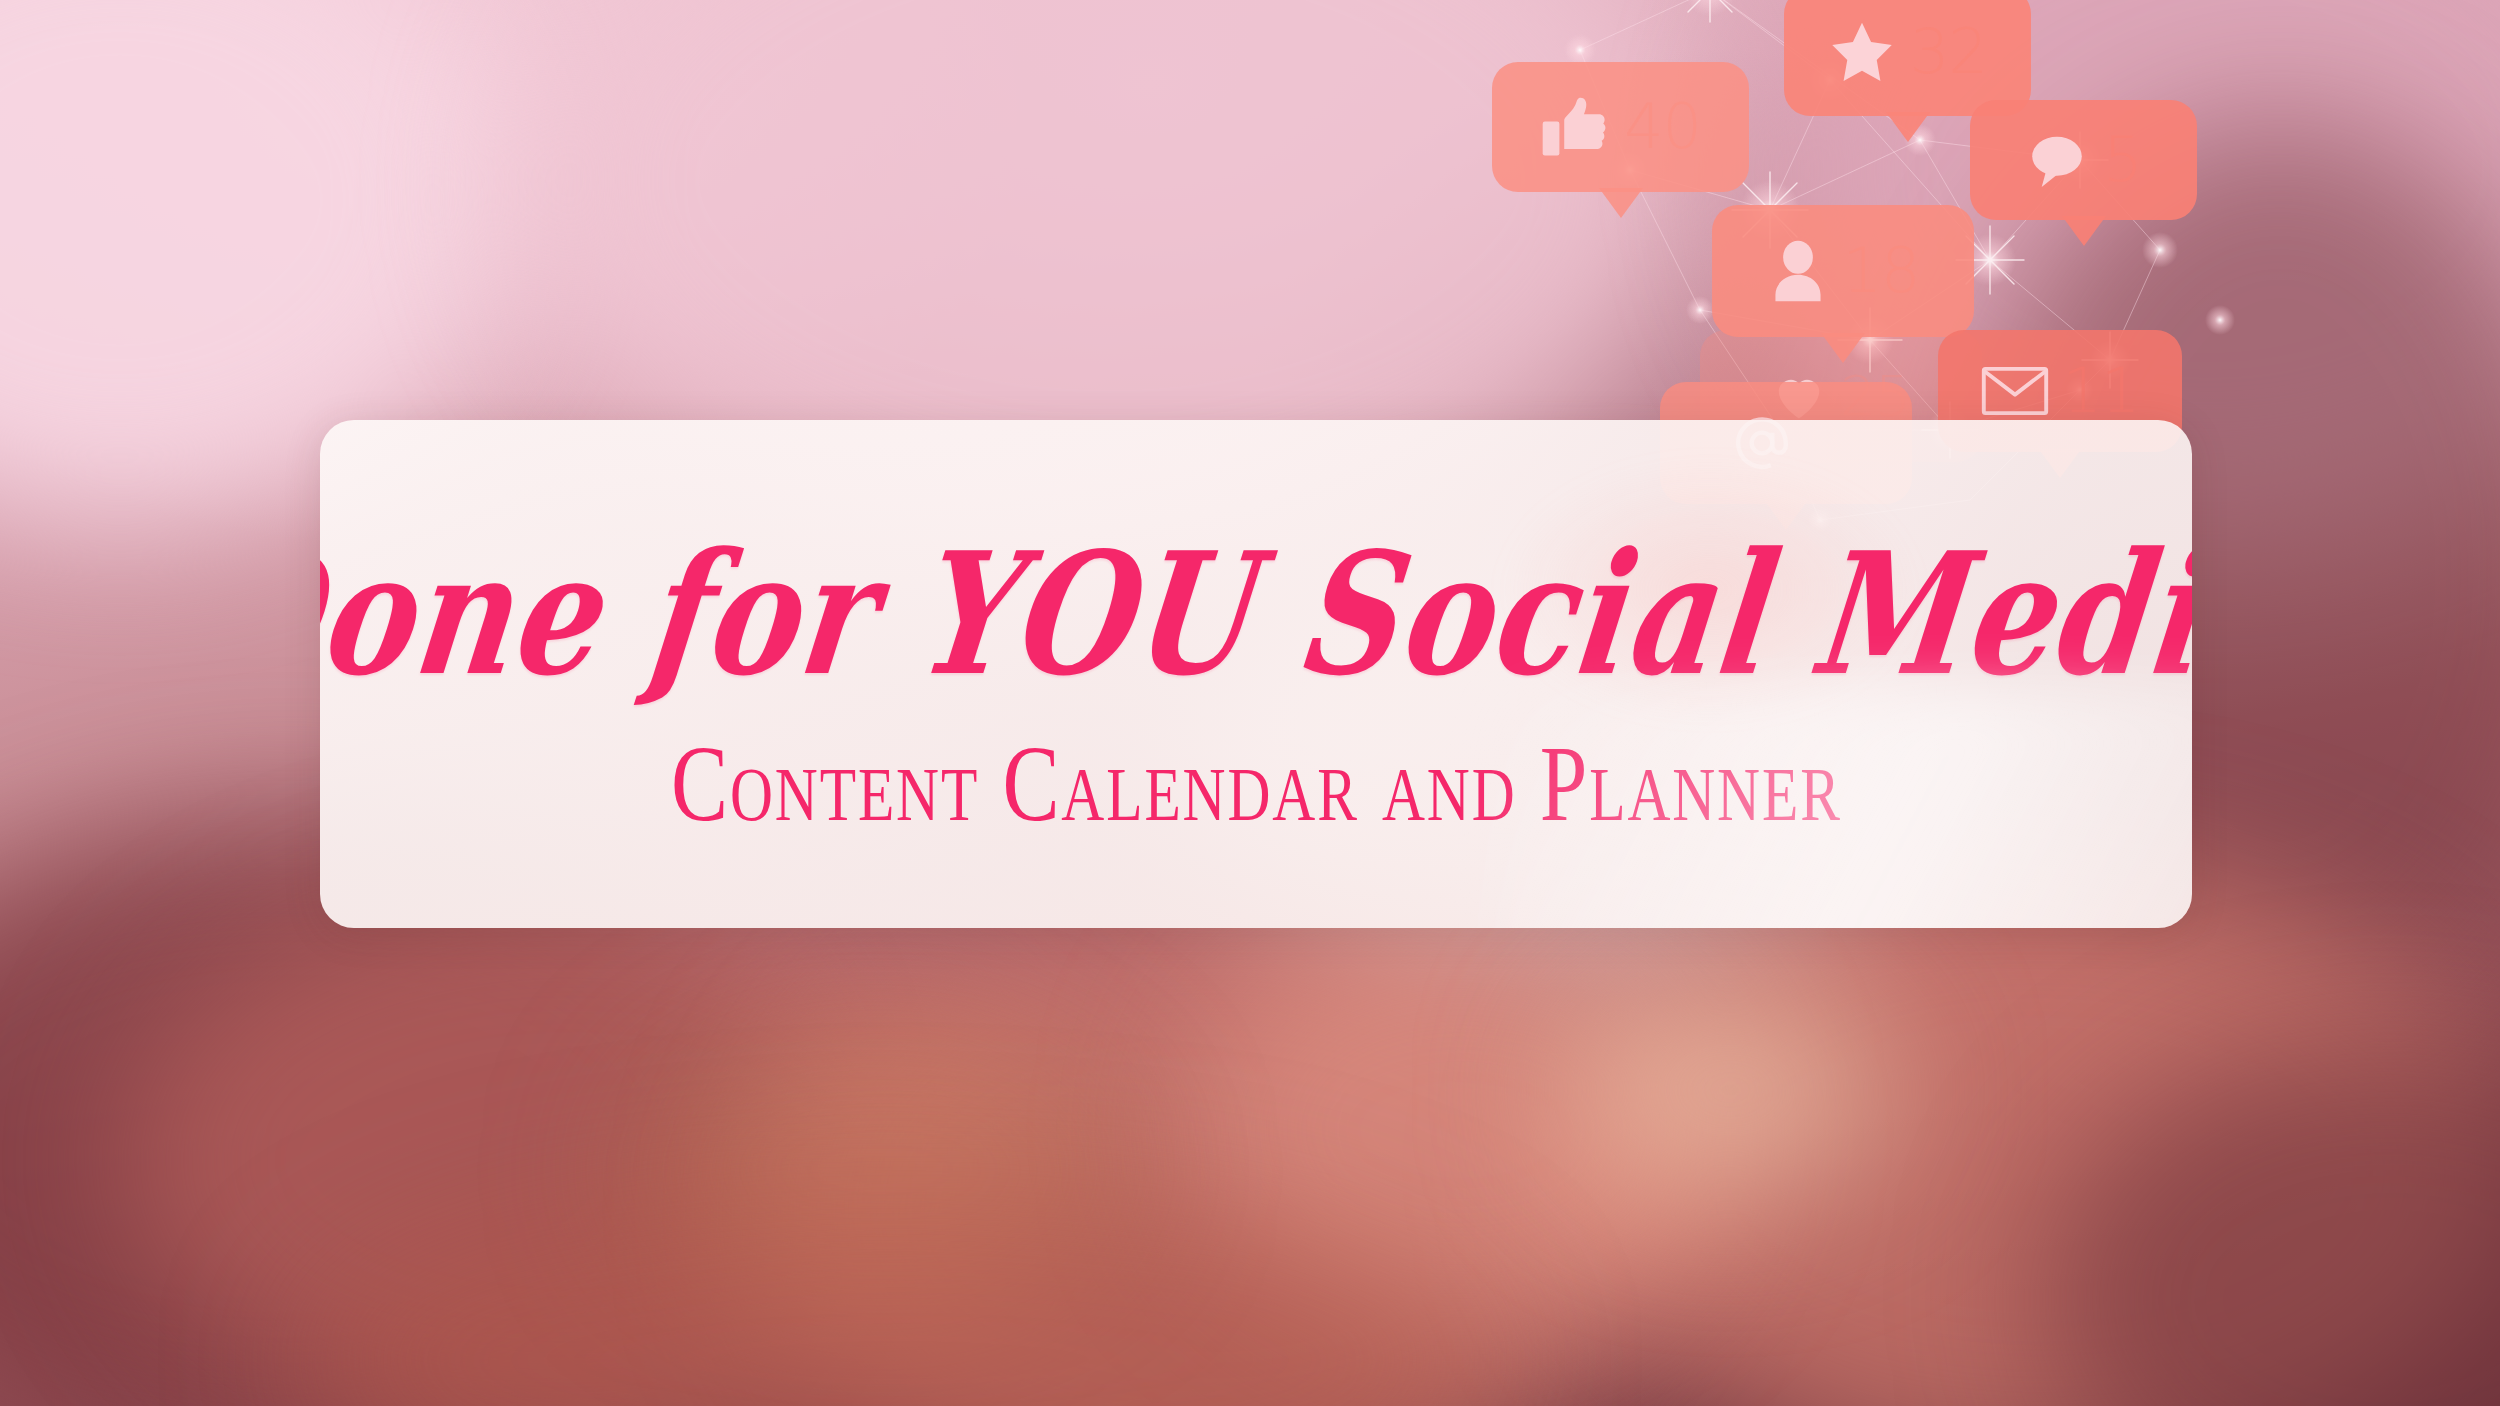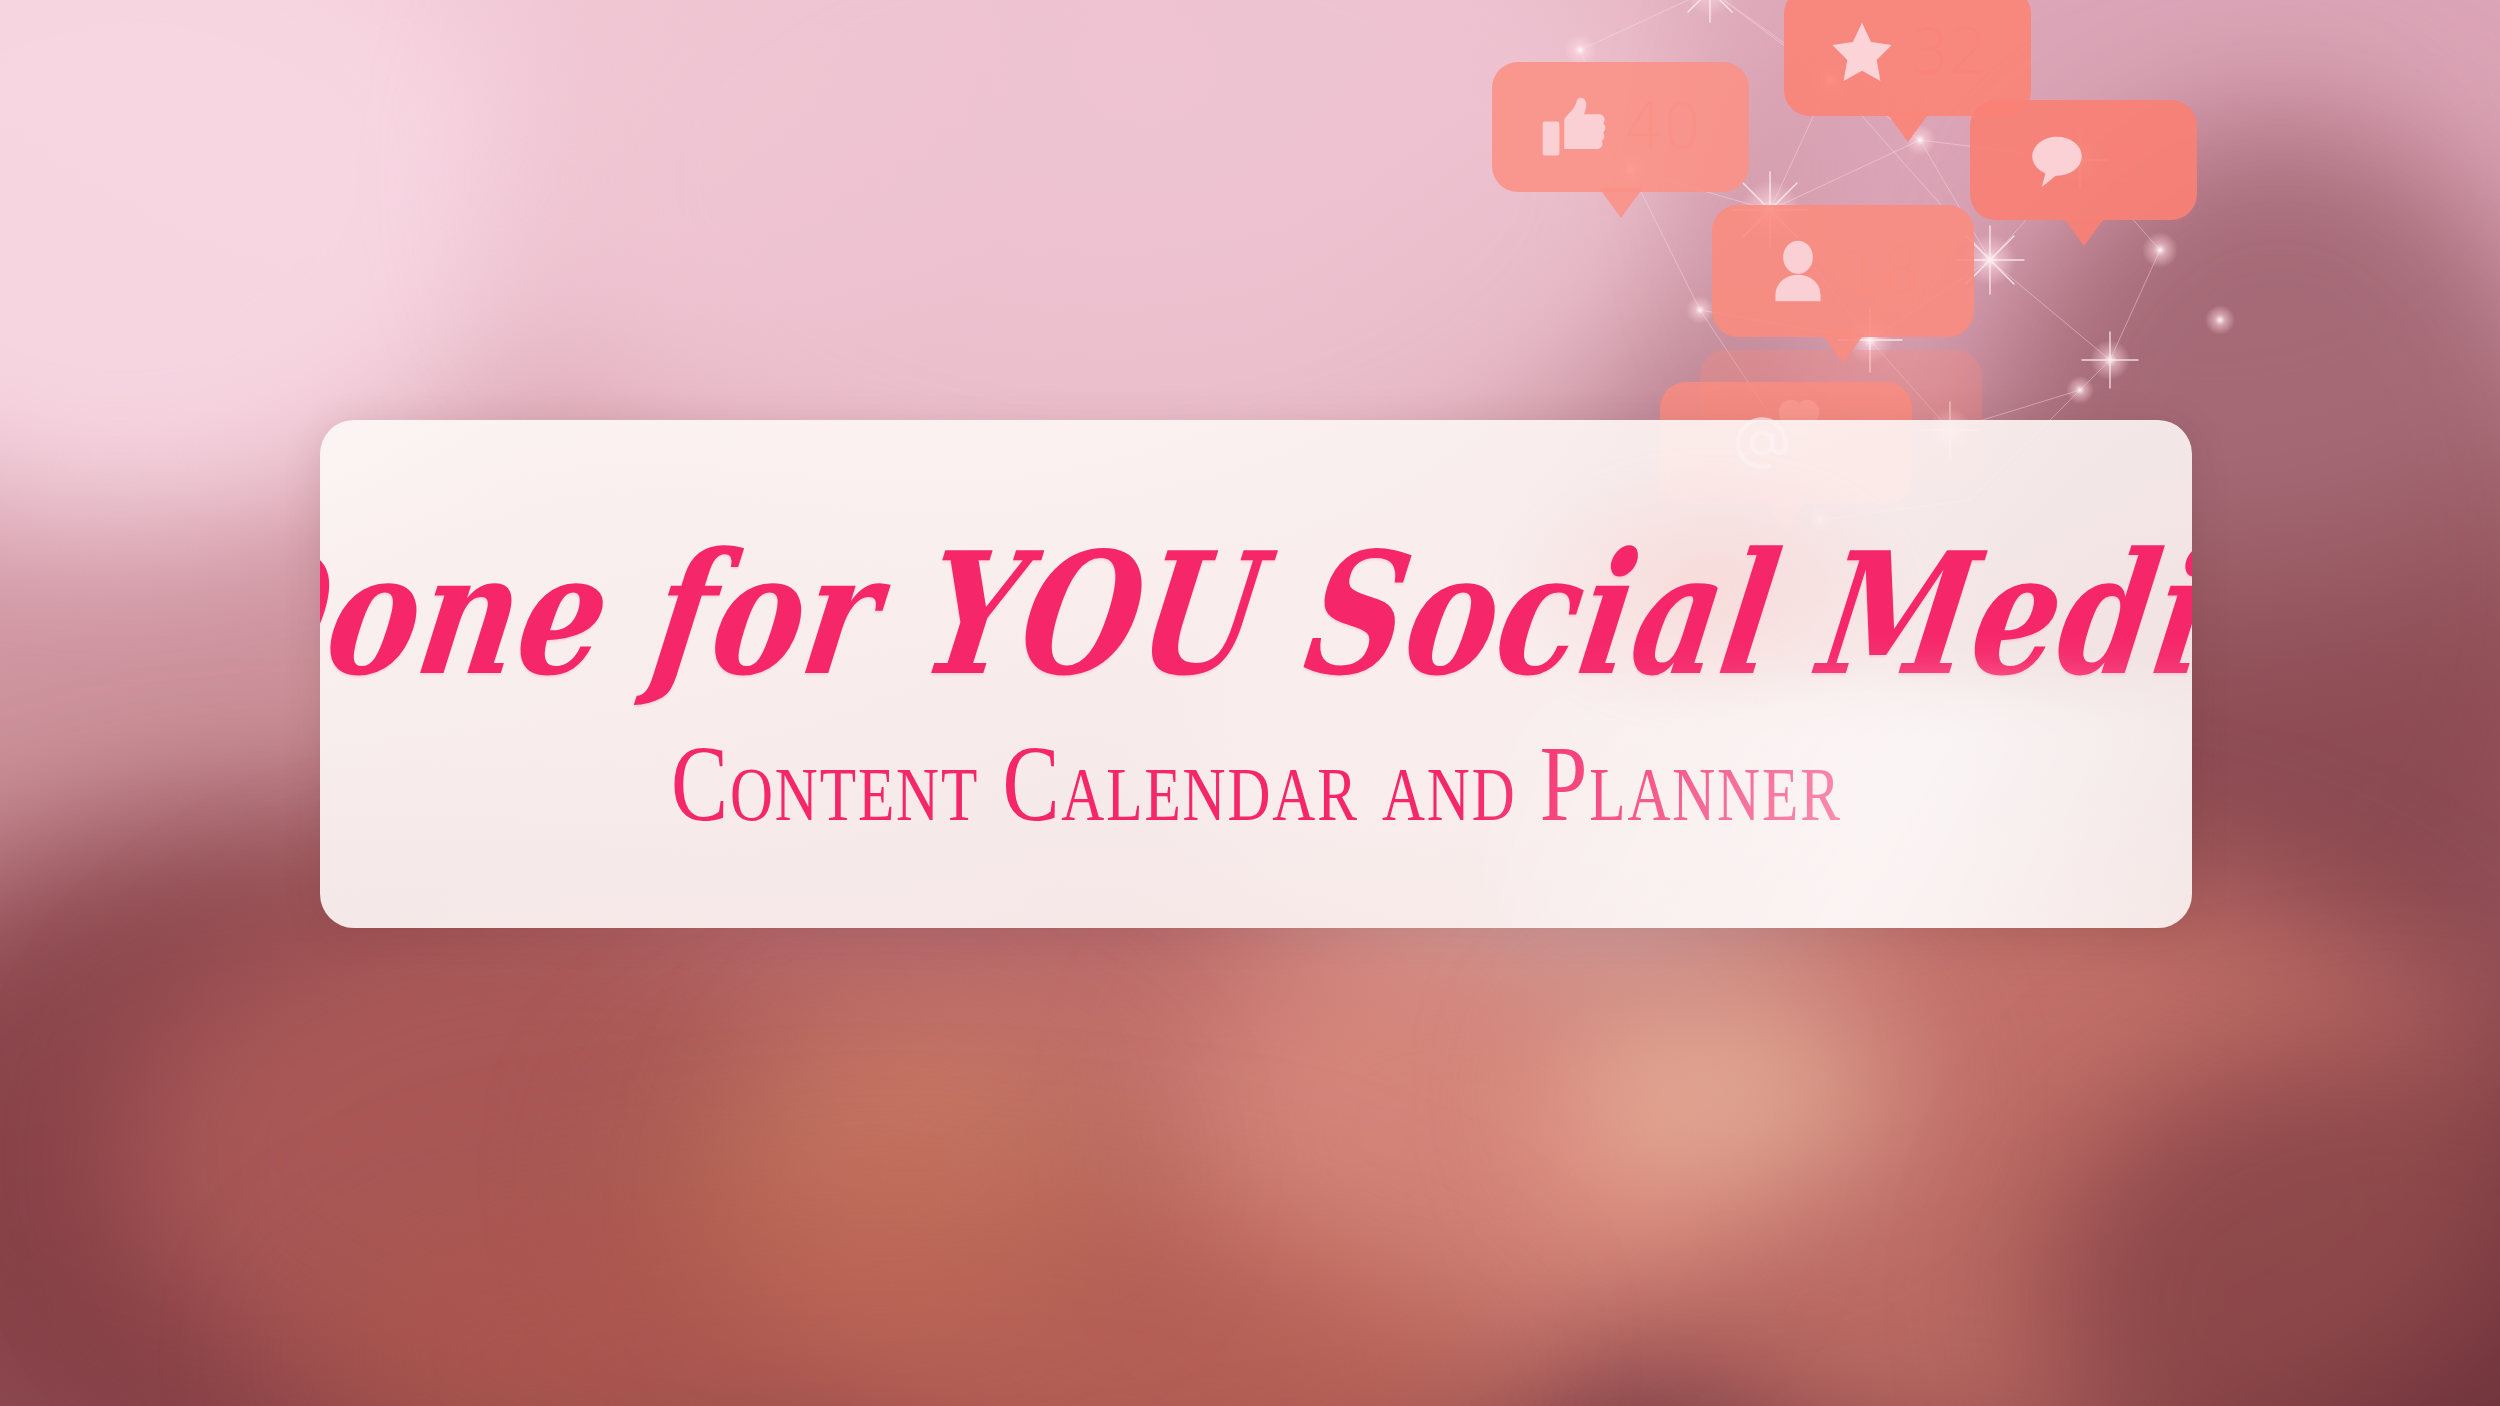--- a/index.html
+++ b/index.html
@@ -239,21 +239,21 @@
         <path d="M470,266 L470,334 M436,300 L504,300 M446,276 L494,324 M494,276 L446,324"></path>
         <path d="M190,-2 L190,62 M158,30 L222,30 M168,8 L212,52 M212,8 L168,52"></path>
         <path d="M350,348 L350,412 M318,380 L382,380"></path>
         <path d="M590,372 L590,428 M562,400 L618,400"></path>
         <path d="M430,442 L430,498 M402,470 L458,470"></path>
         <path d="M560,172 L560,228 M532,200 L588,200"></path>
       </g>
     </svg>
   </div>
 
-  <div class="bubble" style="left:1700px; top:350px; width:230px; height:132px; background:rgba(249,138,126,0.34); color:rgba(249,138,126,0.34); font-size:56px;">
+  <div class="bubble" style="left:1700px; top:330px; width:230px; height:132px; background:rgba(249,138,126,0.34); color:rgba(249,138,126,0.34); font-size:56px;">
     <span class="glyph">
       <svg width="54" height="50" viewBox="0 0 24 22">
         <path d="M12 21s-9-5.8-9-12.2A5.3 5.3 0 0 1 12 5.4 5.3 5.3 0 0 1 21 8.8C21 15.2 12 21 12 21z" fill="rgba(255,225,228,0.75)"></path>
       </svg>
     </span>
     <span class="count">25</span>
     <span class="tail"></span>
   </div>
 
   <div class="bubble" style="left:1660px; top:382px; width:200px; height:122px; background:rgba(250,140,128,0.82); color:rgba(250,140,128,0.82); font-size:56px;">
@@ -303,20 +303,30 @@
     <span class="glyph">
       <svg width="62" height="66" viewBox="0 0 22 24">
         <ellipse cx="11" cy="7" rx="5.4" ry="6" fill="#fbd0d4"></ellipse>
         <path d="M11 13.4c-4.6 0-8.2 3.2-8.2 7.2V23h16.4v-2.4c0-4-3.6-7.2-8.2-7.2z" fill="#fbd0d4"></path>
       </svg>
     </span>
     <span class="count">18</span>
     <span class="tail"></span>
   </div>
 
+  <div class="bubble" style="left:1938px; top:330px; width:192px; height:122px; background:rgba(243,117,108,0.90); color:rgba(243,117,108,0.90);">
+    <span class="glyph">
+      <svg width="68" height="52" viewBox="0 0 26 20" fill="none" stroke="#fbd0d4" stroke-width="1.5" stroke-linejoin="round">
+        <rect x="1" y="1.5" width="24" height="17" rx="0.6"></rect>
+        <path d="M1 2.2 L13 11.4 L25 2.2"></path>
+      </svg>
+    </span>
+    <span class="count">11</span>
+    <span class="tail"></span>
+  </div>
 
   <div class="card">
     <div class="card-tint"></div>
     <div class="card-inner">
       <div class="headline">Done for YOU Social Media</div>
       <div class="subhead">Content Calendar and Planner</div>
     </div>
     <div class="card-glare"></div>
   </div>
 

